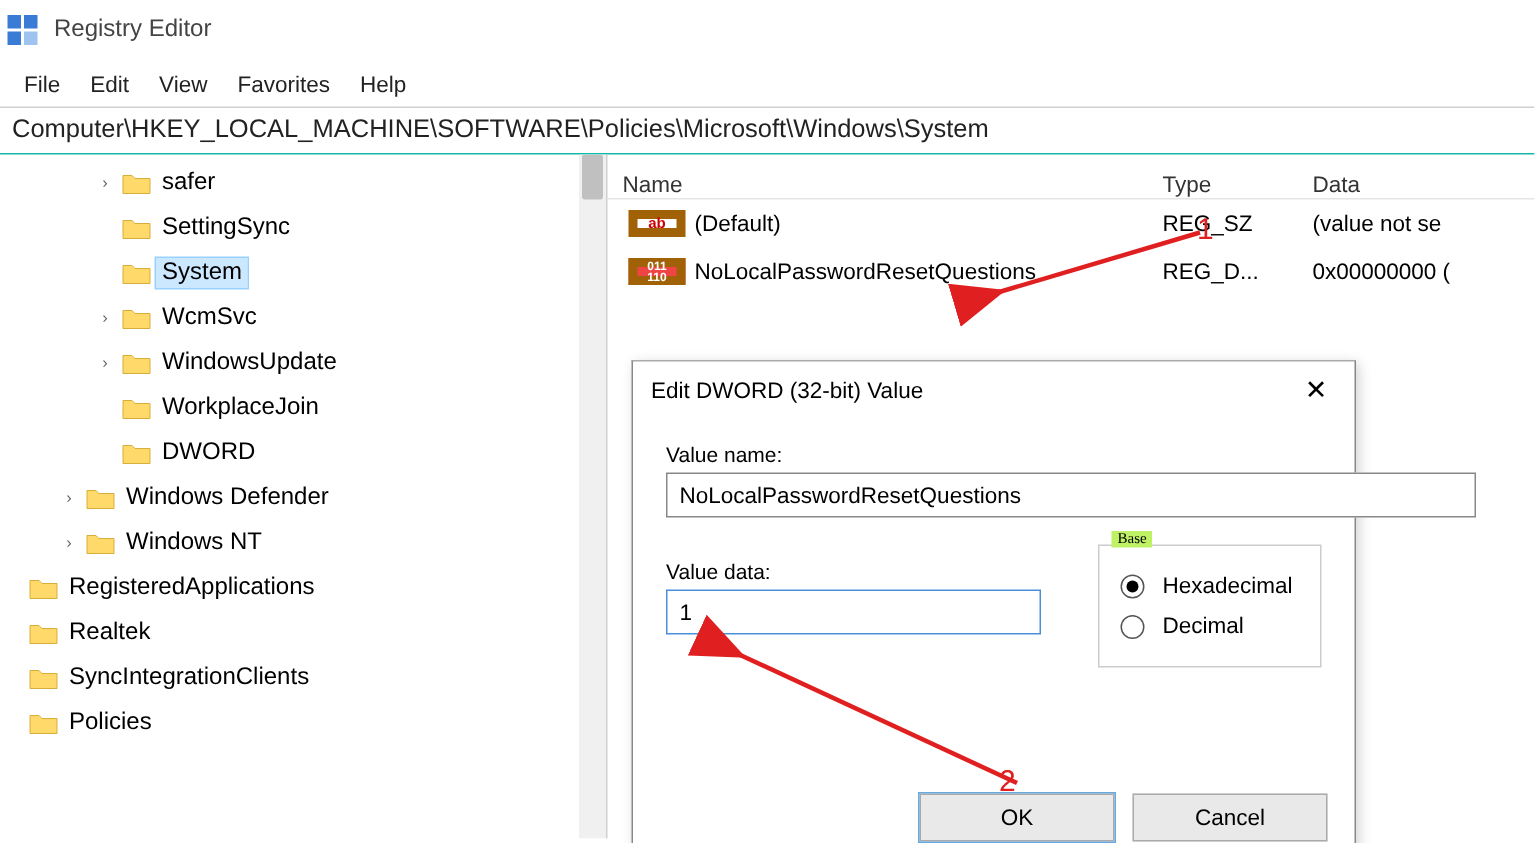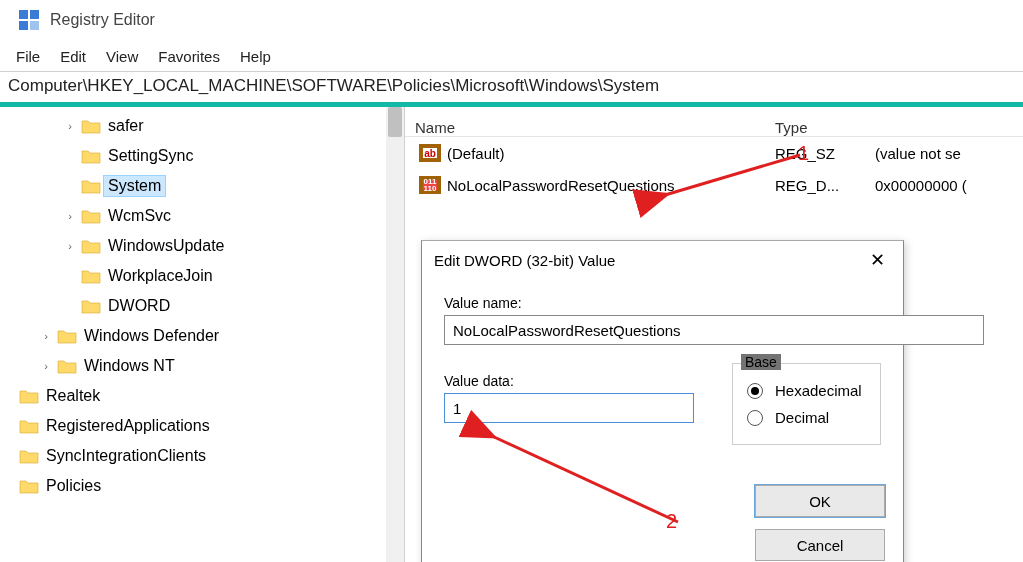--- a/index.html
+++ b/index.html
@@ -1,63 +1,63 @@
 <!DOCTYPE html>
 <html><head>
 <meta charset="utf-8">
 <style>
   * { box-sizing: border-box; margin: 0; padding: 0; font-family: "Segoe UI", Tahoma, sans-serif; }
   body { width: 1023px; height: 562px; background: #fff; color: #000; overflow: hidden; font-size: 15px; position: relative; }
 
-  .title-bar { display: flex; align-items: center; padding: 6px 18px; height: 40px; }
+  .title-bar { display: flex; align-items: center; padding: 6px 4px; height: 40px; }
   .app-icon { width: 22px; height: 22px; margin-right: 10px; display:flex; align-items:center; justify-content:center; }
   .title-text { font-size: 16px; color: #444; }
 
   .menu-bar { display: flex; gap: 0; padding: 4px 6px; border-bottom: 1px solid #d0d0d0; height: 32px; align-items:flex-end; }
   .menu-item { padding: 2px 10px; font-size: 15px; color:#222; cursor: default; }
 
-  .path-bar { padding: 4px 8px 6px 8px; font-size: 17px; color:#222; border-bottom:5px solid #14b8a6; }
+  .path-bar { padding: 4px 8px 6px 8px; font-size: 17px; color:#222; border-bottom:1px solid #14b8a6; }
 
   .content { display:flex; height: calc(562px - 40px - 32px - 34px); position:relative; }
 
   .tree-pane { width: 405px; border-right:1px solid #d0d0d0; position:relative; overflow:hidden; }
   .tree-scroll { position:absolute; top:0; right:0; width:18px; height:100%; background:#f0f0f0; }
   .tree-scroll-thumb { position:absolute; top:0; left:2px; right:2px; height:30px; background:#c0c0c0; border-radius:2px; }
   .tree { padding: 4px 0 4px 0; font-size:16px; }
   .tree-node { display:flex; align-items:center; height:30px; white-space:nowrap; padding-left: var(--ind, 0px); }
   .tree-node .toggle { width:16px; text-align:center; color:#666; font-size:11px; user-select:none; }
   .tree-node .folder-icon { width:20px; height:16px; margin:0 3px; display:inline-flex; }
   .tree-node .label { padding: 1px 4px; }
   .tree-node.selected .label { background:#cce8ff; outline:1px solid #99d1ff; }
 
   .list-pane { flex:1; position:relative; }
   .list-header { display:flex; border-bottom:1px solid #e5e5e5; height:30px; align-items:flex-end; font-size:15px; color:#333; }
   .col-name { width:370px; padding-left:10px; }
   .col-type { width:100px; }
   .col-data { flex:1; }
   .list-row { display:flex; height:32px; align-items:center; }
-  .val-icon { width:22px; height:18px; margin: 0 6px 0 4px; display:flex; align-items:center; justify-content:center; border:4px solid #a16207; font-size:10px; font-weight:bold; }
+  .val-icon { width:38px; height:18px; margin: 0 6px 0 4px; display:flex; align-items:center; justify-content:center; border:6px solid #a16207; font-size:10px; font-weight:bold; }
   .ab-icon { background:#fff; color:#c00; }
   .num-icon { background:#ef4444; color:#fff; font-size:8px; }
 
   
   .dialog { position:absolute; left:421px; top:240px; width:483px; height:334px; background:#fff; border:1px solid #888; border-top:1px solid #aaa; box-shadow: 2px 2px 8px rgba(0,0,0,0.18); }
   .dlg-title { display:flex; justify-content:space-between; align-items:center; padding: 8px 12px; font-size:15px; }
   .close-x { font-size:18px; font-weight:300; padding:0 6px; }
   .dlg-body { padding: 6px 22px; }
   .field-label { font-size:14px; margin: 10px 0 4px 0; }
   .text-input { width: 540px; height: 30px; border:1px solid #888; padding: 3px 8px; font-size:15px; }
   .row2 { display:flex; margin-top:18px; gap: 38px; }
   .vd-input { width: 250px; height: 30px; border:1px solid #4a90d9; padding: 3px 8px; font-size:15px; }
   .fieldset { border:1px solid #ccc; padding: 8px 14px 14px 14px; position:relative; width: 230px; }
-  .fieldset .legend { position:absolute; top:-10px; left:8px; background:#737373; padding:0 4px; font-size:14px; }
+  .fieldset .legend { position:absolute; top:-10px; left:8px; background:#bef264; padding:0 4px; font-size:10px;font-family:Liberation Serif, serif; }
   .radio-row { display:flex; align-items:center; gap:12px; margin:10px 0 4px 0; font-size:15px; }
   .radio { width:16px; height:16px; border-radius:50%; border:1px solid #555; display:flex; align-items:center; justify-content:center; }
   .radio.checked::after { content:""; width:8px; height:8px; border-radius:50%; background:#000; }
-  .dlg-buttons { display:flex; gap:12px; justify-content:flex-end; position:absolute; bottom:12px; right:18px;flex-direction:column; }
+  .dlg-buttons { display:flex; gap:12px; justify-content:flex-end; position:absolute; bottom:12px; right:18px; }
   .btn { width:130px; height:32px; background:#e9e9e9; border:1px solid #aaa; font-size:15px; display:flex; align-items:center; justify-content:center; }
   .btn.default { outline:1px solid #6aa8e0; }
 
   
   .anno { position:absolute; pointer-events:none; }
   .anno-num { color:#e02020; font-size:20px; font-weight:500; position:absolute; }
 </style>
 </head>
 <body>
 
@@ -167,30 +167,30 @@
           </span>
           <span class="label">Windows NT</span>
         </div>
         <div class="tree-node" style="--ind: 0px;">
           <span class="toggle"></span>
           <span class="folder-icon">
             <svg width="20" height="16" viewBox="0 0 20 16">
               <path d="M1 3 h6 l2 2 h10 v10 h-18 z" fill="#ffd96a" stroke="#d4a72c" stroke-width="0.6"></path>
             </svg>
           </span>
+          <span class="label">RegisteredApplications</span>
+        </div>
+        <div class="tree-node" style="--ind: 0px;">
+          <span class="toggle"></span>
+          <span class="folder-icon">
+            <svg width="20" height="16" viewBox="0 0 20 16">
+              <path d="M1 3 h6 l2 2 h10 v10 h-18 z" fill="#ffd96a" stroke="#d4a72c" stroke-width="0.6"></path>
+            </svg>
+          </span>
           <span class="label">Realtek</span>
-        </div>
-        <div class="tree-node" style="--ind: 0px;">
-          <span class="toggle"></span>
-          <span class="folder-icon">
-            <svg width="20" height="16" viewBox="0 0 20 16">
-              <path d="M1 3 h6 l2 2 h10 v10 h-18 z" fill="#ffd96a" stroke="#d4a72c" stroke-width="0.6"></path>
-            </svg>
-          </span>
-          <span class="label">RegisteredApplications</span>
         </div>
         <div class="tree-node" style="--ind: 0px;">
           <span class="toggle"></span>
           <span class="folder-icon">
             <svg width="20" height="16" viewBox="0 0 20 16">
               <path d="M1 3 h6 l2 2 h10 v10 h-18 z" fill="#ffd96a" stroke="#d4a72c" stroke-width="0.6"></path>
             </svg>
           </span>
           <span class="label">SyncIntegrationClients</span>
         </div>
@@ -206,20 +206,21 @@
       </div>
     <div class="tree-scroll">
         <div class="tree-scroll-thumb"></div>
       </div>
   </div>
 
   <div class="list-pane">
     <div class="list-header">
       <div class="col-name">Name</div>
       <div class="col-type">Type</div>
+      <div class="col-data">Data</div>
     </div>
     <div id="list-rows">
         <div class="list-row">
           <div class="col-name" style="display:flex;align-items:center;">
             <span class="val-icon ab-icon">ab</span>
             <span>(Default)</span>
           </div>
           <div class="col-type">REG_SZ</div>
           <div class="col-data">(value not se</div>
         </div>

